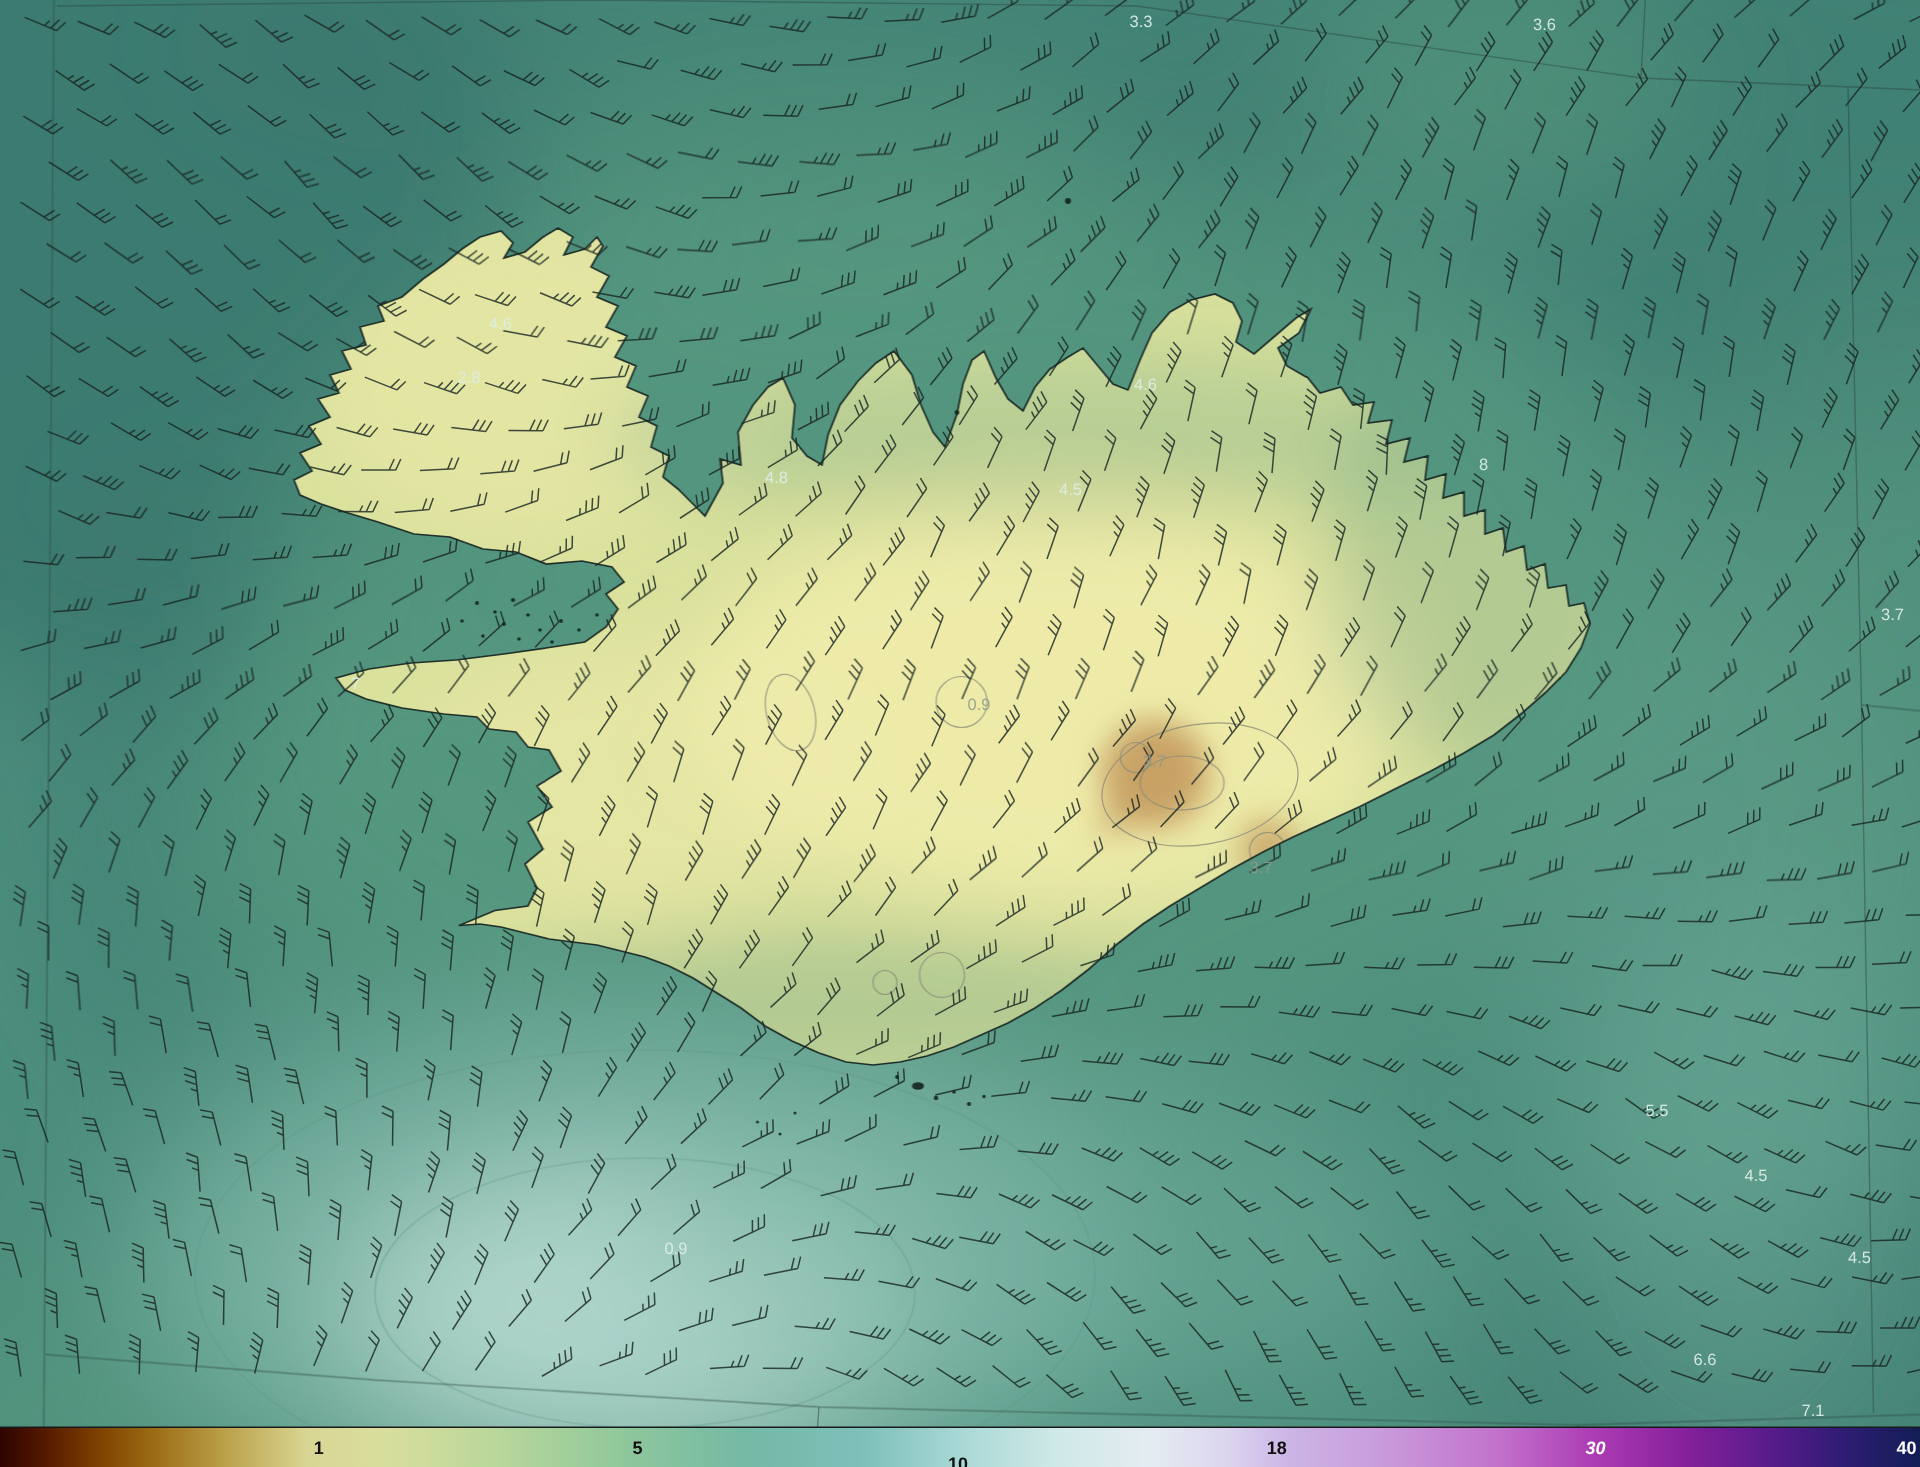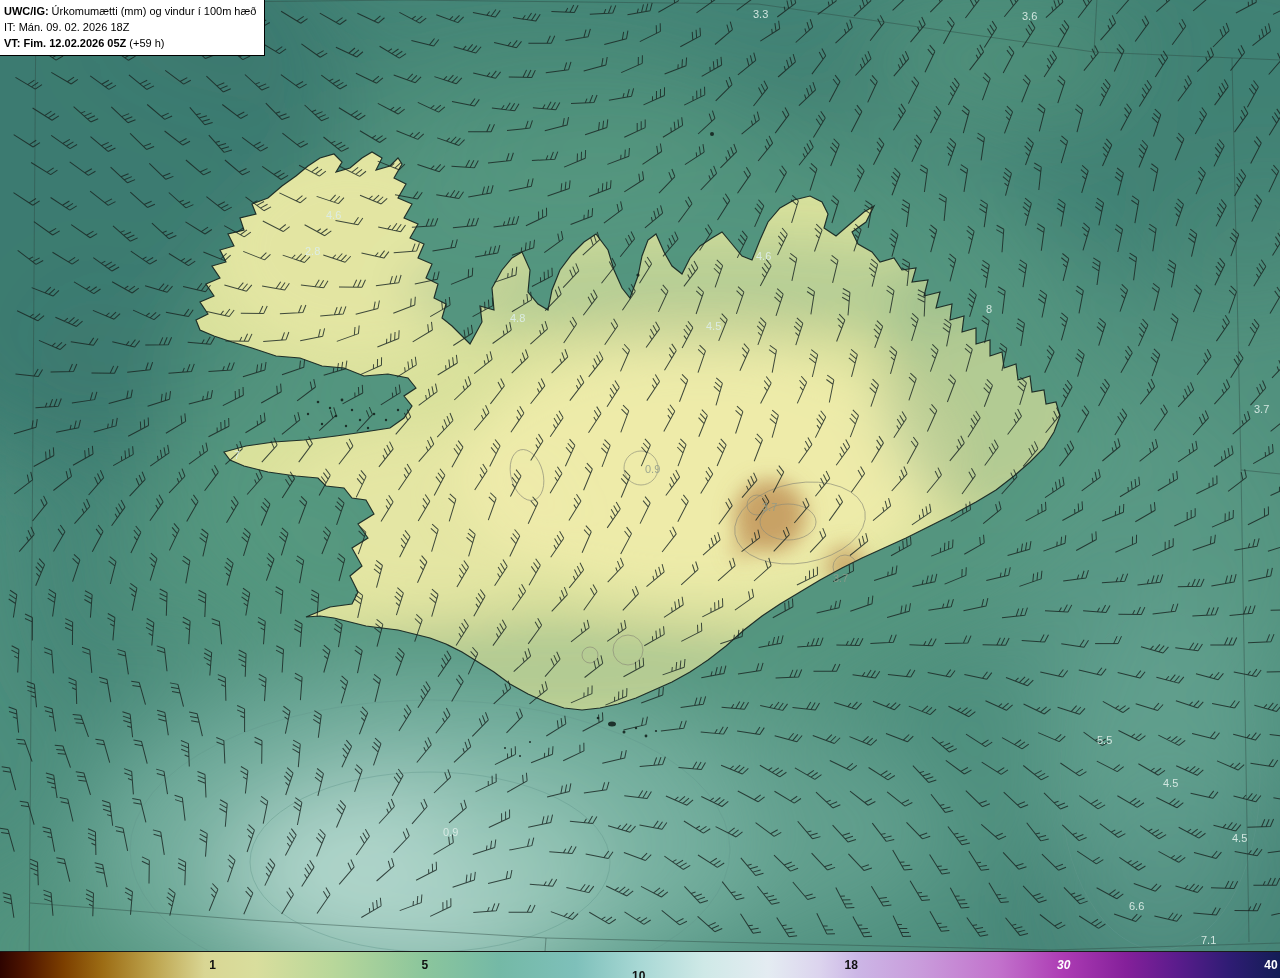--- a/index.html
+++ b/index.html
@@ -1222,29 +1222,20 @@
         <text x="833" y="582" class="vlabel dim">3.7</text>
         <text x="1097" y="744" class="vlabel light">5.5</text>
         <text x="1163" y="787" class="vlabel light">4.5</text>
         <text x="1232" y="842" class="vlabel light">4.5</text>
         <text x="443" y="836" class="vlabel light">0.9</text>
         <text x="1129" y="910" class="vlabel light">6.6</text>
         <text x="1201" y="944" class="vlabel light">7.1</text>
       </g>
   </svg>
 
-  <div class="title-box">
-    <div class="t-line">
-      <b>UWC/IG:</b><span>Úrkomumætti (mm) og vindur í 100m hæð</span>
-    </div>
-    <div class="t-line">IT: Mán. 09. 02. 2026 18Z</div>
-    <div class="t-line">
-      <b>VT: Fim. 12.02.2026 05Z</b><span>(+59 h)</span>
-    </div>
-  </div>
 
   <div class="colorbar" style="background: linear-gradient(90deg, rgb(46, 4, 0) 0%, rgb(79, 21, 0) 2%, rgb(124, 63, 0) 5%, rgb(156, 108, 20) 8%, rgb(189, 164, 78) 12%, rgb(217, 214, 148) 16%, rgb(217, 222, 157) 20%, rgb(184, 215, 154) 26%, rgb(140, 198, 156) 33%, rgb(116, 185, 166) 39%, rgb(126, 192, 186) 45%, rgb(168, 216, 213) 50%, rgb(207, 233, 231) 55%, rgb(228, 236, 242) 60%, rgb(220, 212, 238) 64%, rgb(204, 182, 230) 67%, rgb(201, 155, 219) 72%, rgb(194, 114, 204) 78%, rgb(173, 60, 180) 83%, rgb(132, 32, 154) 88%, rgb(90, 28, 140) 92%, rgb(47, 28, 116) 96%, rgb(19, 29, 85) 100%);">
       <span class="cb-tick" style="left: 16.6%; color: rgb(17, 17, 17);">1</span>
       <span class="cb-tick" style="left: 33.2%; color: rgb(17, 17, 17);">5</span>
       <span class="cb-tick" style="left: 49.9%; color: rgb(17, 17, 17); margin-top: 11px;">10</span>
       <span class="cb-tick" style="left: 66.5%; color: rgb(17, 17, 17);">18</span>
       <span class="cb-tick" style="left: 83.1%; color: rgb(255, 255, 255); font-style: italic;">30</span>
       <span class="cb-tick" style="left: 99.3%; color: rgb(255, 255, 255);">40</span>
     </div>
 

